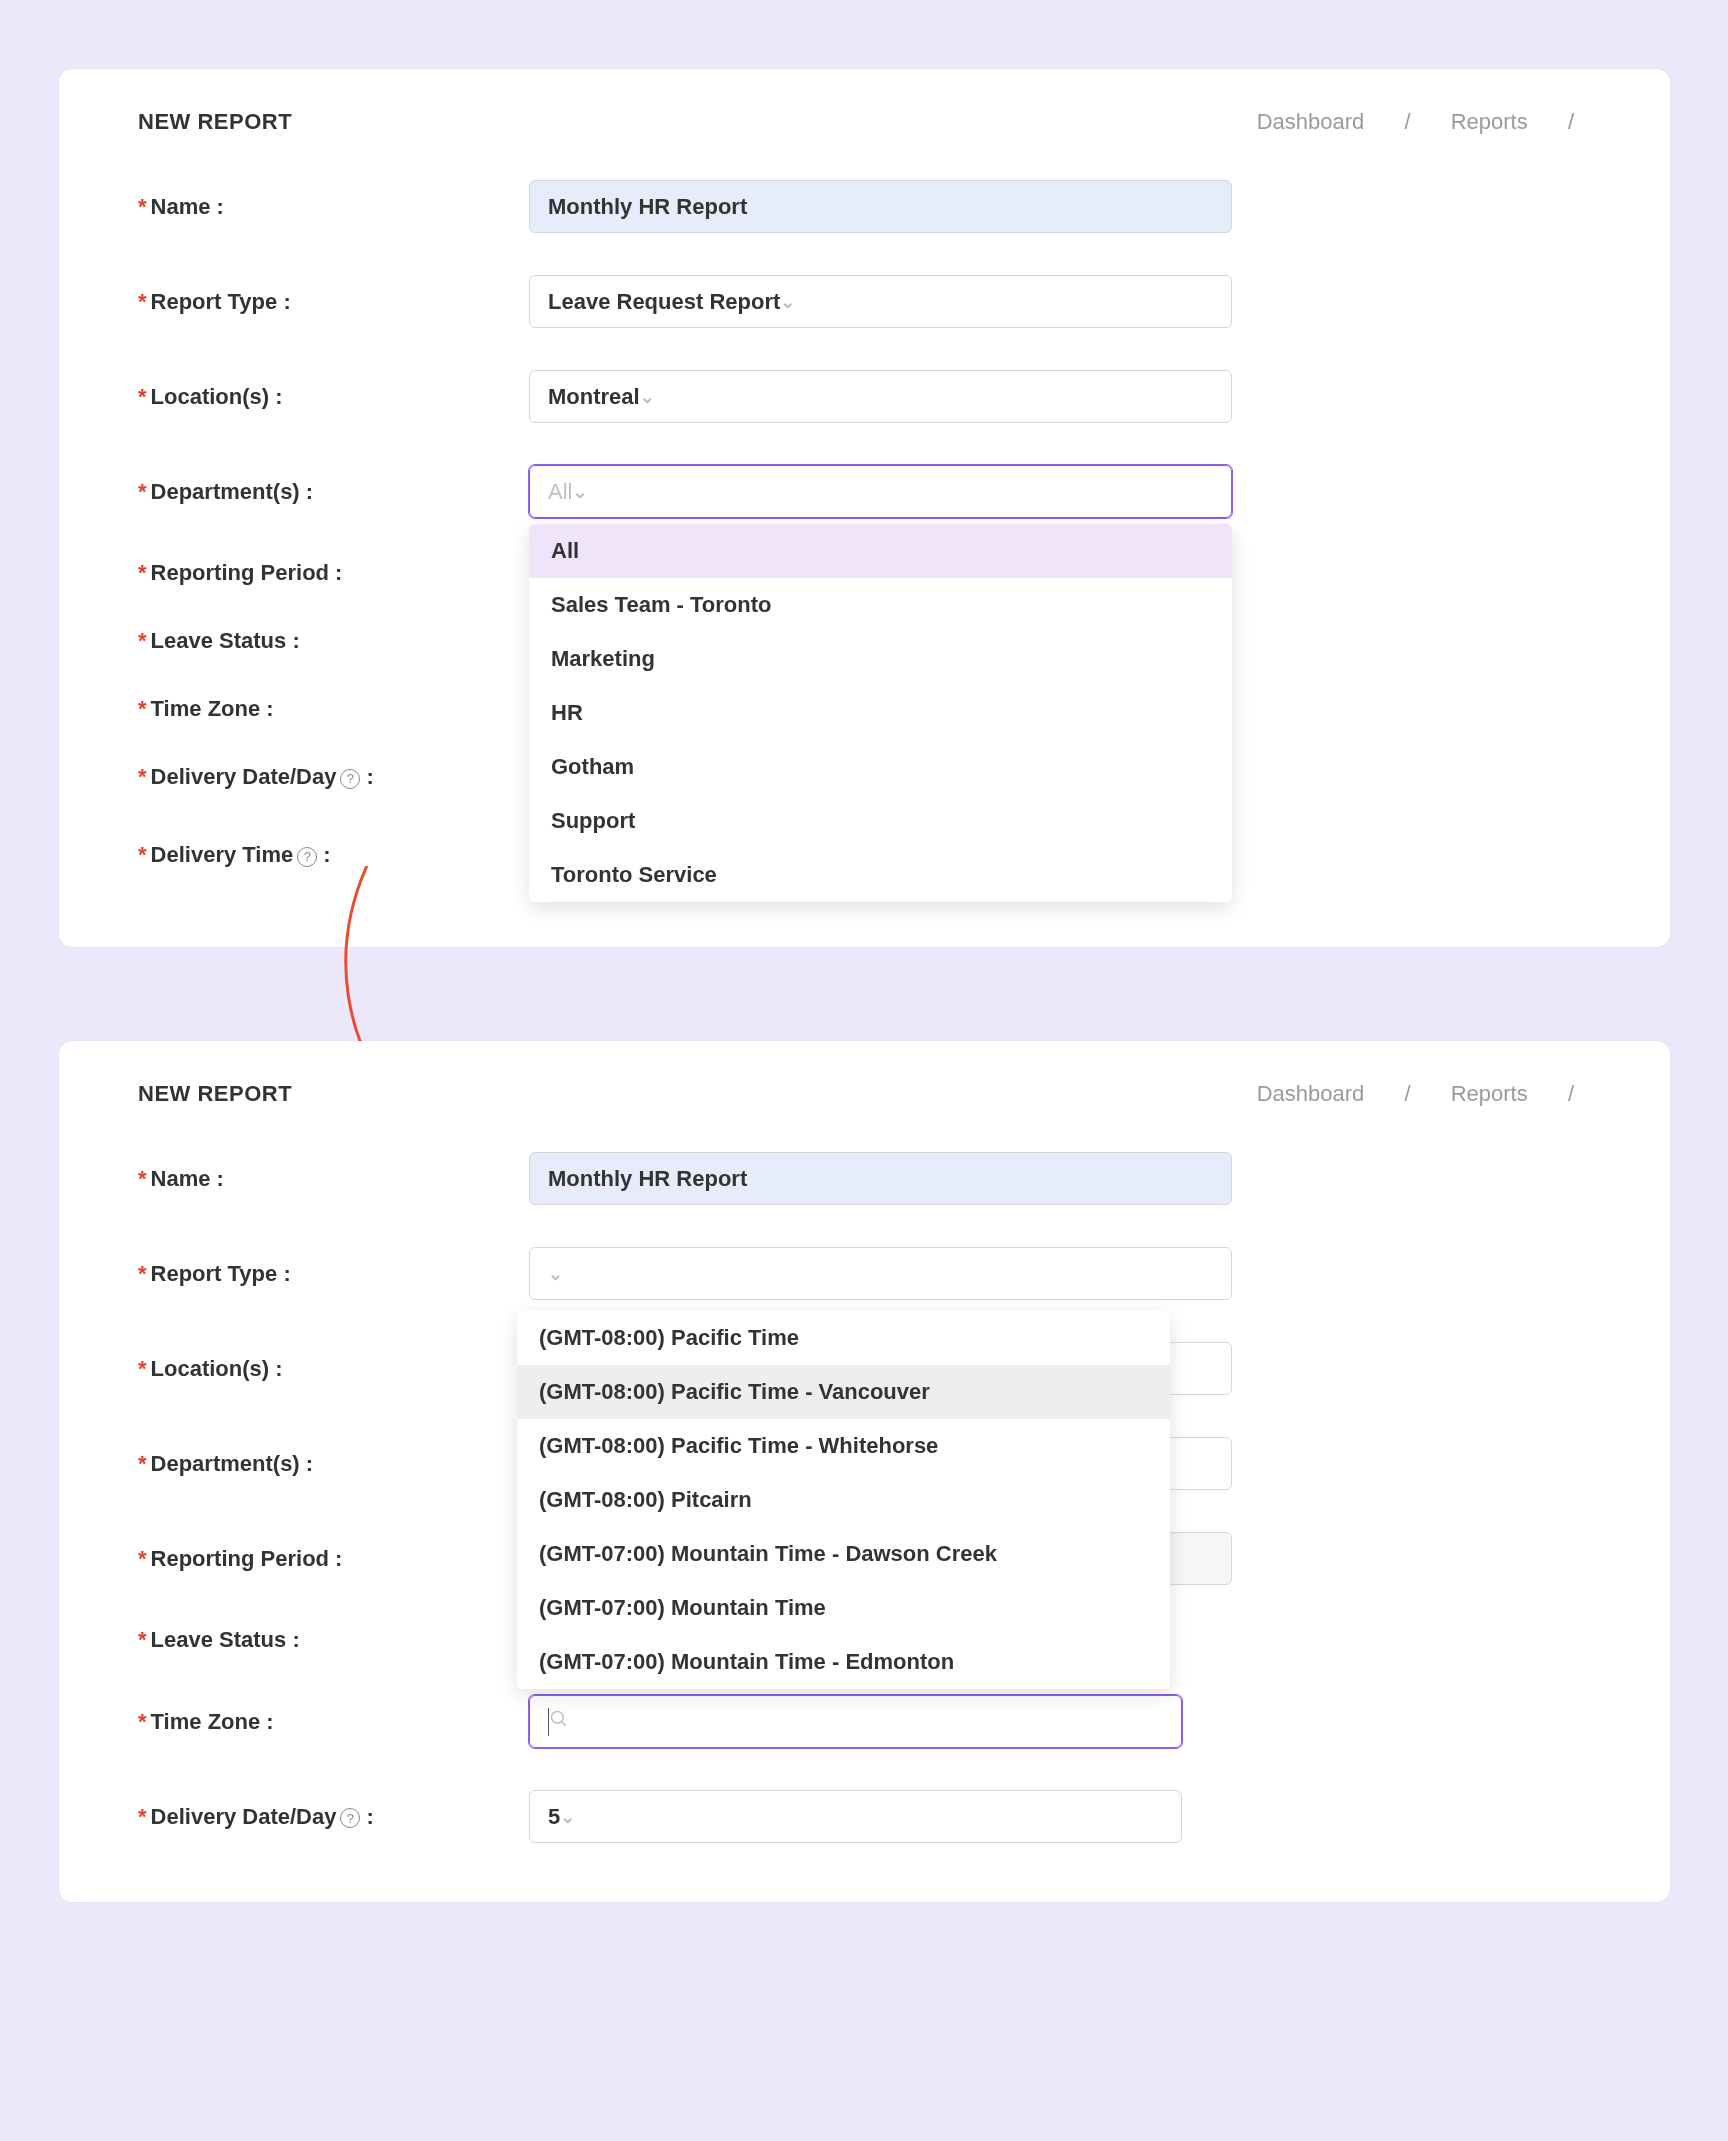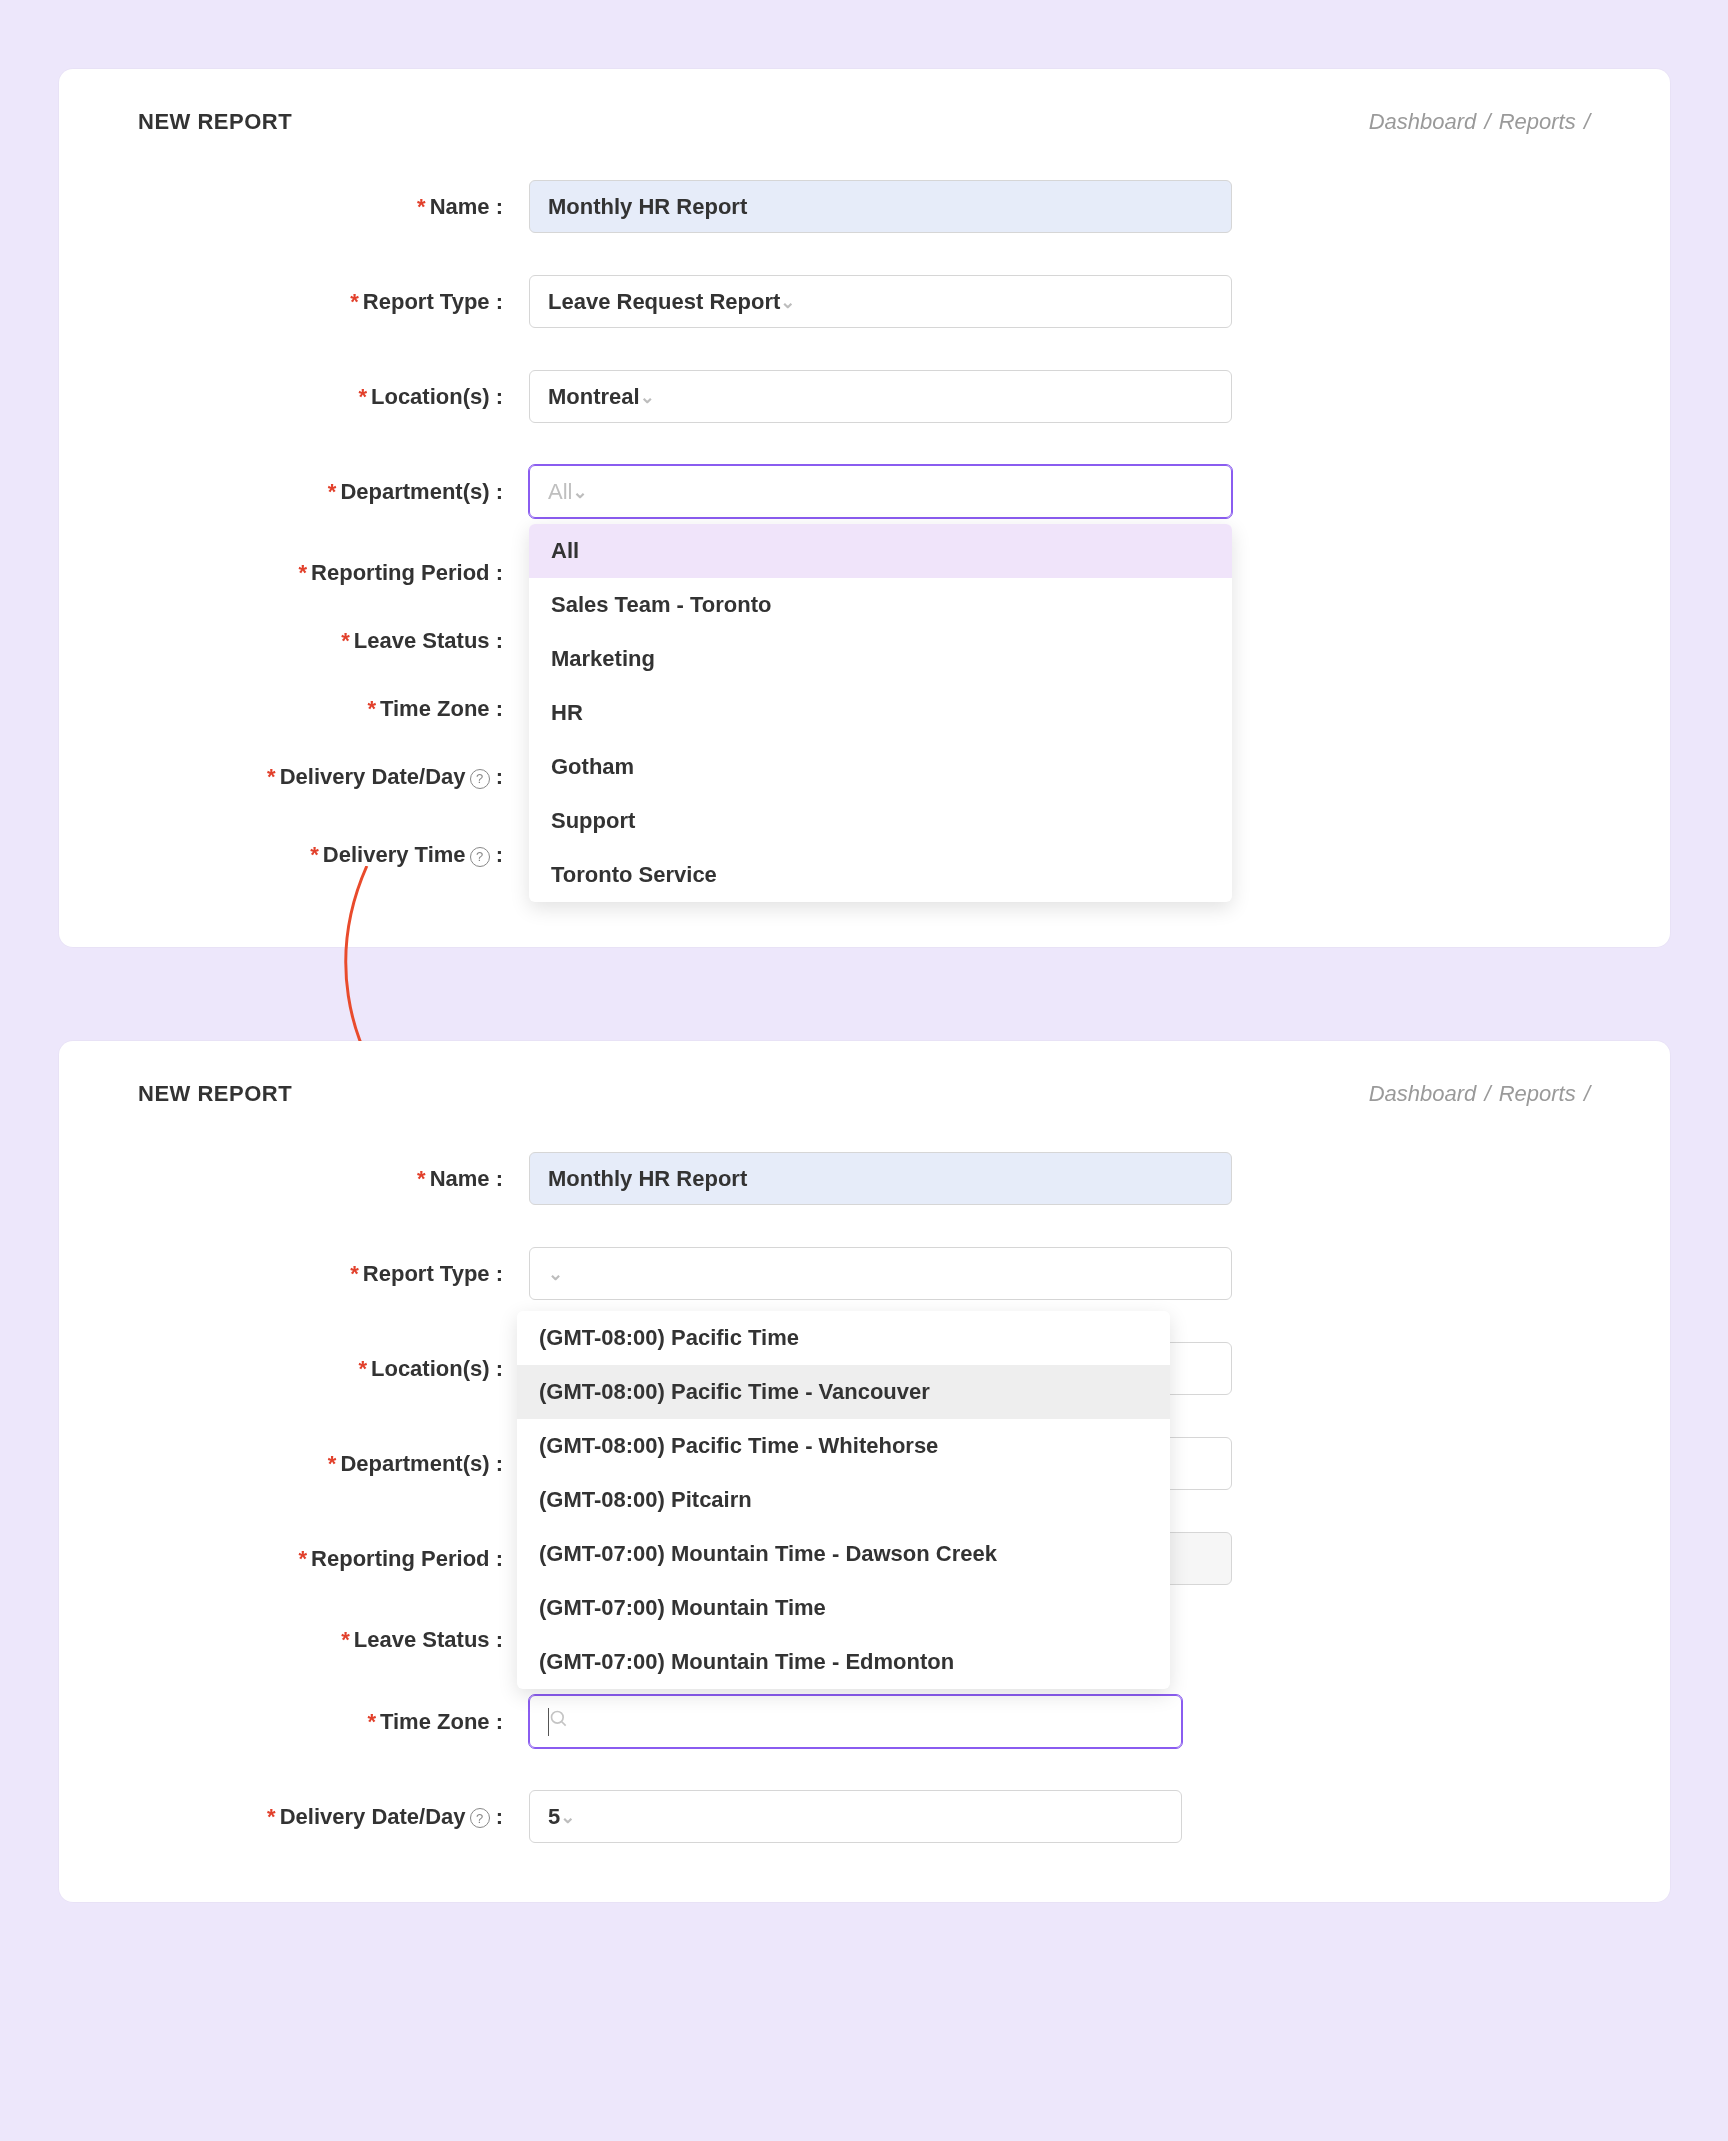--- a/index.html
+++ b/index.html
@@ -30,29 +30,29 @@
     font-size: 22px;
     font-weight: 800;
     letter-spacing: 0.5px;
     color: #333;
   }
   .breadcrumb {
     font-size: 22px;
     color: #9a9a9a;
     font-weight: 500;
   }
-  .breadcrumb span { margin: 0 1px; font-style: italic; }
+  .breadcrumb span { margin: 0 17px; }
   .form-row {
     display: flex;
     align-items: center;
     margin-bottom: 42px;
   }
   .form-label {
     width: 391px;
-    text-align: right;
+    text-align: left;
     padding-right: 26px;
     font-size: 22px;
     font-weight: 700;
     color: #333;
   }
   .req { color: #e2402b; margin-right: 4px; font-weight: 700; }
   .help-icon {
     display: inline-flex;
     align-items: center;
     justify-content: center;

